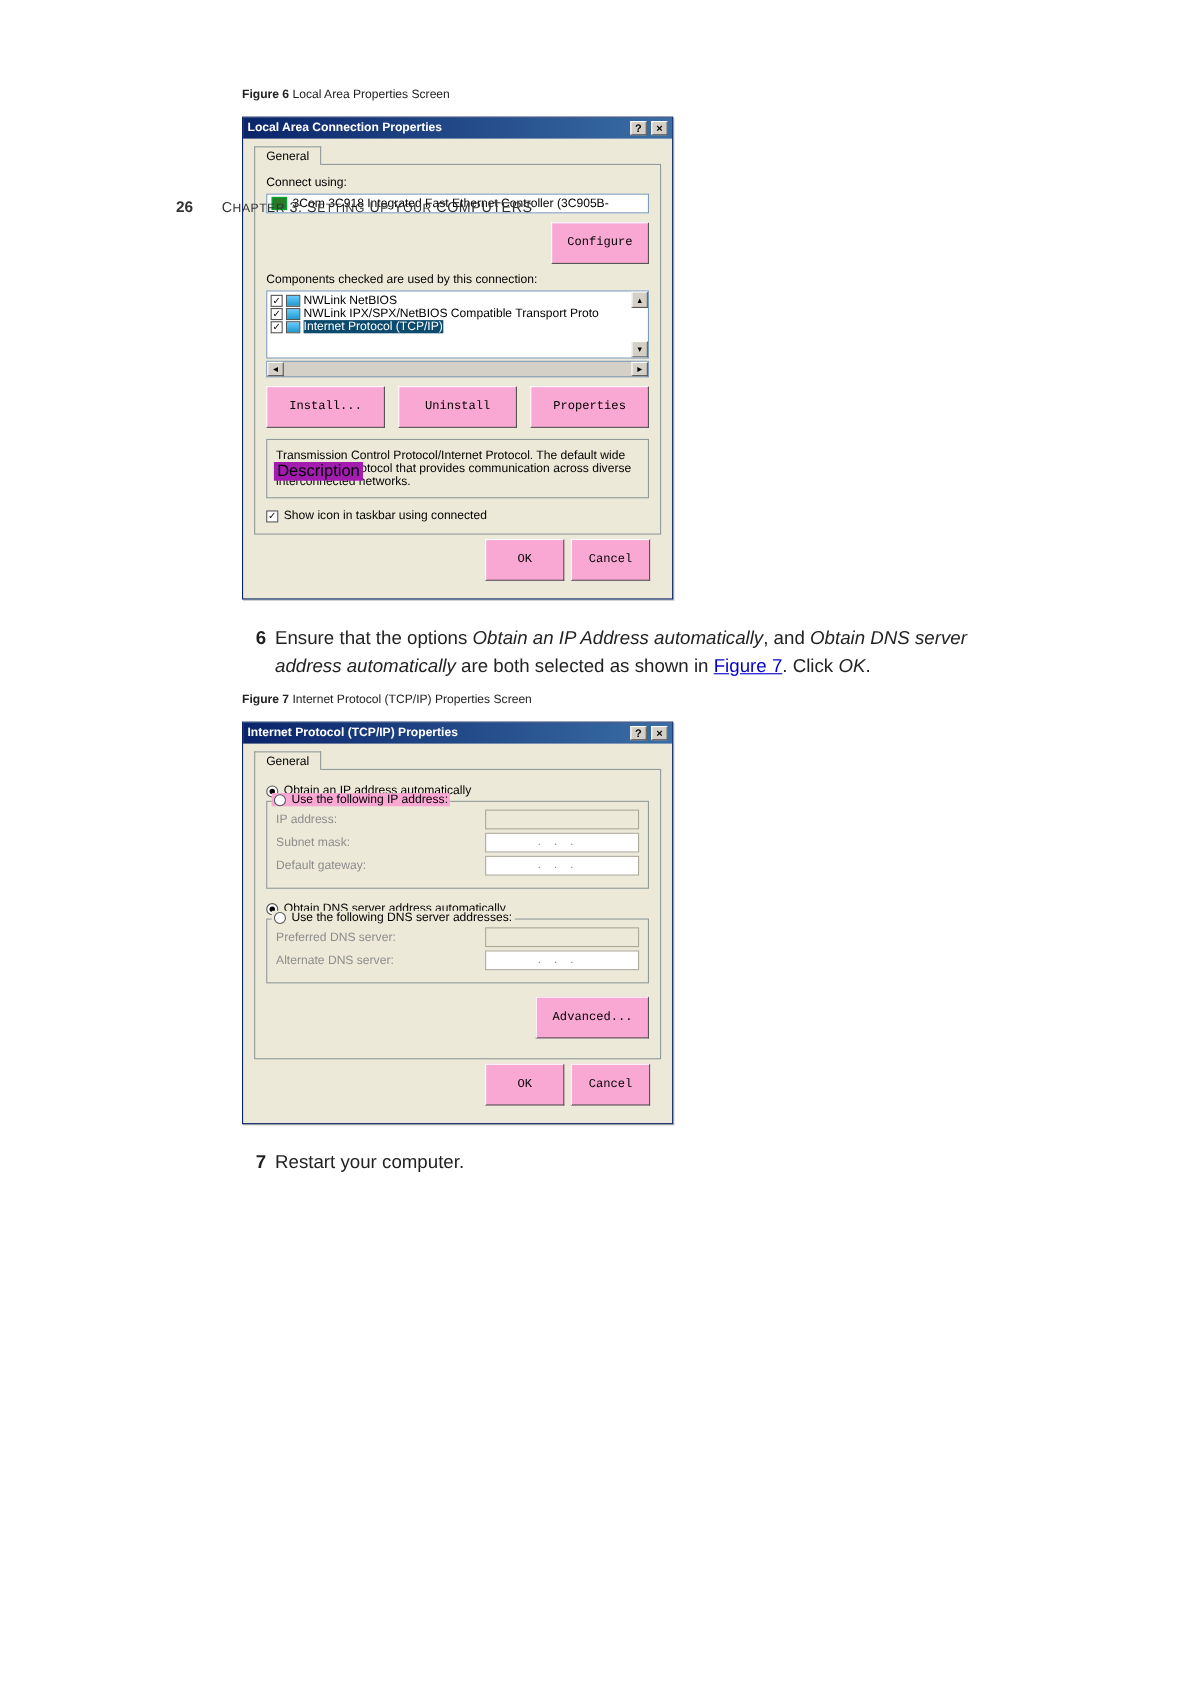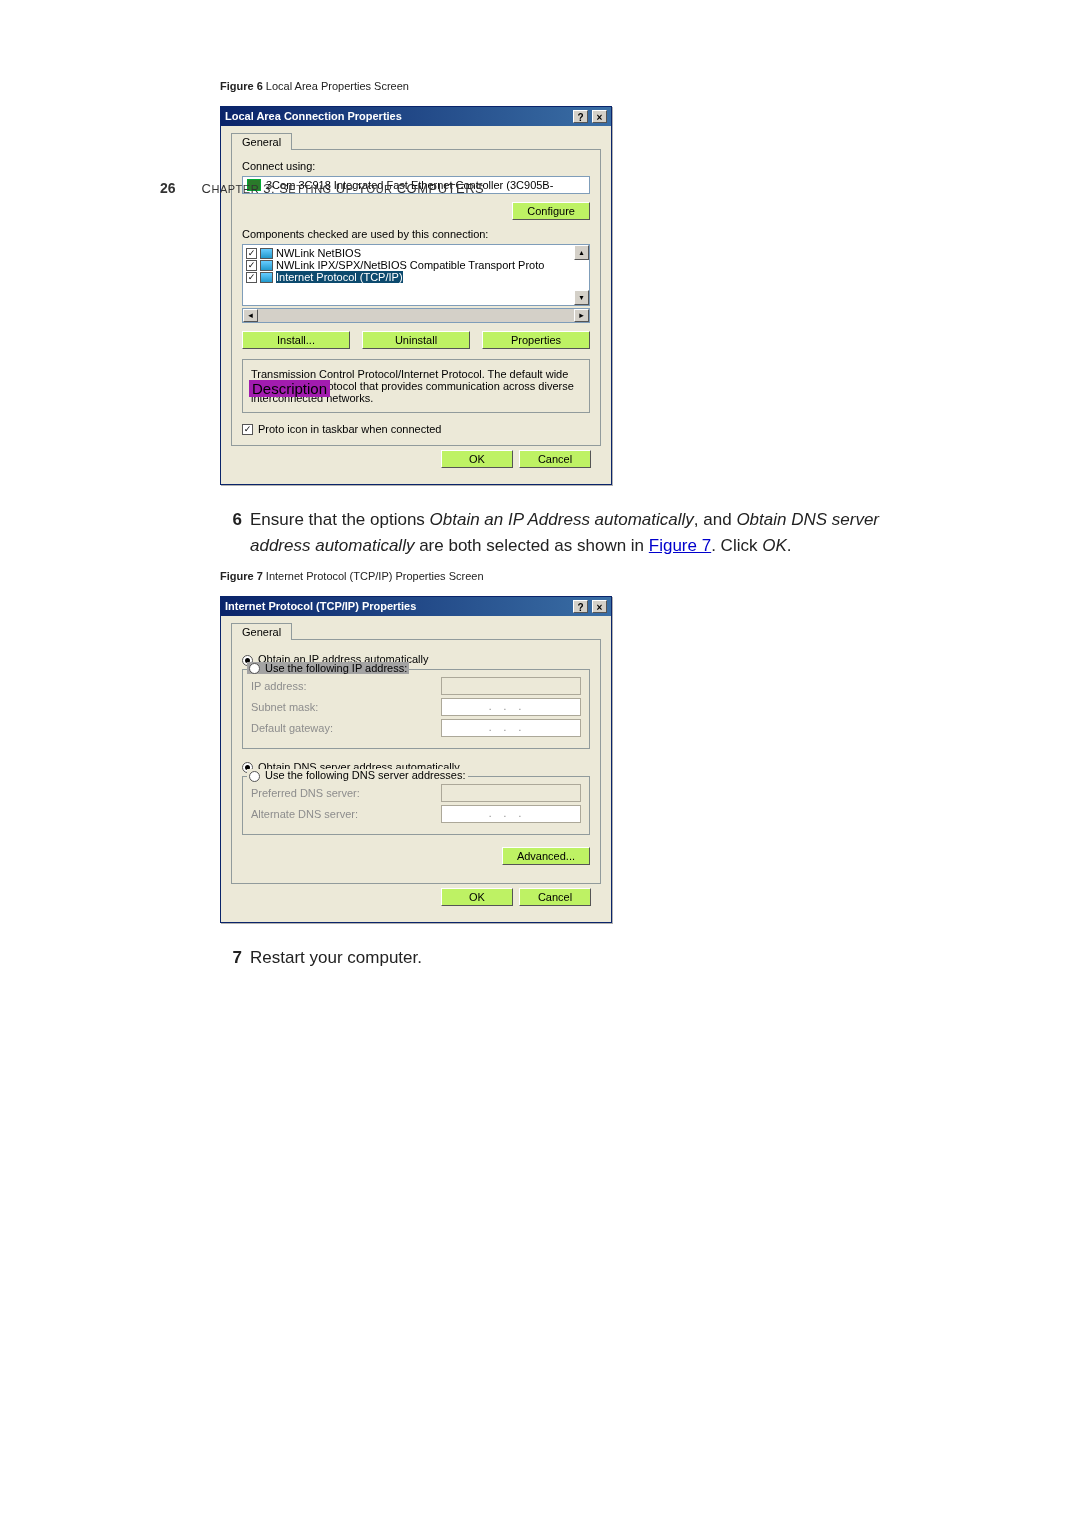--- a/index.html
+++ b/index.html
@@ -108,27 +108,27 @@
     }
     .nic-icon {
       width: 14px;
       height: 12px;
       background: #2a7a2a;
       margin-right: 5px;
       display: inline-block;
       border: 1px solid #0a3;
     }
     .btn {
-      background: #bef264;
+      background: #f9a8d4;
       border: 1px solid #555;
       border-top-color: #fff;
       border-left-color: #fff;
-      padding: 2px 14px;
+      padding: 12px 14px;
       font-size: 11px;
-      font-family: Liberation Sans, sans-serif;
+      font-family: Liberation Mono, monospace;
     }
     .right-align {
       text-align: right;
       margin-bottom: 8px;
     }
     .listbox {
       background: #fff;
       border: 1px solid #7f9db9;
       height: 62px;
       padding: 2px;
@@ -378,21 +378,21 @@
           <button class="btn">Install...</button>
           <button class="btn">Uninstall</button>
           <button class="btn">Properties</button>
         </div>
         <div class="groupbox">
           <span class="group-title">Description</span>
           <div>Transmission Control Protocol/Internet Protocol. The default wide area network protocol that provides communication across diverse interconnected networks.</div>
         </div>
         <div class="check-row">
           <span class="chk">✓</span>
-          <span>Proto icon in taskbar when connected</span>
+          <span>Show icon in taskbar using connected</span>
         </div>
       </div>
       <div class="dlg-footer">
         <button class="btn" style="width:72px">OK</button>
         <button class="btn" style="width:72px">Cancel</button>
       </div>
     </div>
   </div>
 
   <div class="step-text">
@@ -412,21 +412,21 @@
       <span class="titlebar-btns">
         <span>?</span>
         <span>×</span>
       </span>
     </div>
     <div class="tab-area">
       <div class="tab">General</div>
       <div class="tab-panel">
         <div style="margin:3px 0"><span class="radio sel"></span><span>Obtain an IP address automatically</span></div>
         <div class="groupbox" style="padding-top:4px; margin-bottom:12px">
-          <div style="position:absolute; top:-8px; left:4px; background:#a3a3a3; padding:0 2px"><span class="radio"></span><span>Use the following IP address:</span></div>
+          <div style="position:absolute; top:-8px; left:4px; background:#f9a8d4; padding:0 2px"><span class="radio"></span><span>Use the following IP address:</span></div>
           <div class="field-row">
               <span class="field-label">IP address:</span>
               <div class="field-input"></div>
             </div>
           <div class="field-row">
               <span class="field-label">Subnet mask:</span>
               <div class="field-input dots">...</div>
             </div>
           <div class="field-row">
               <span class="field-label">Default gateway:</span>

